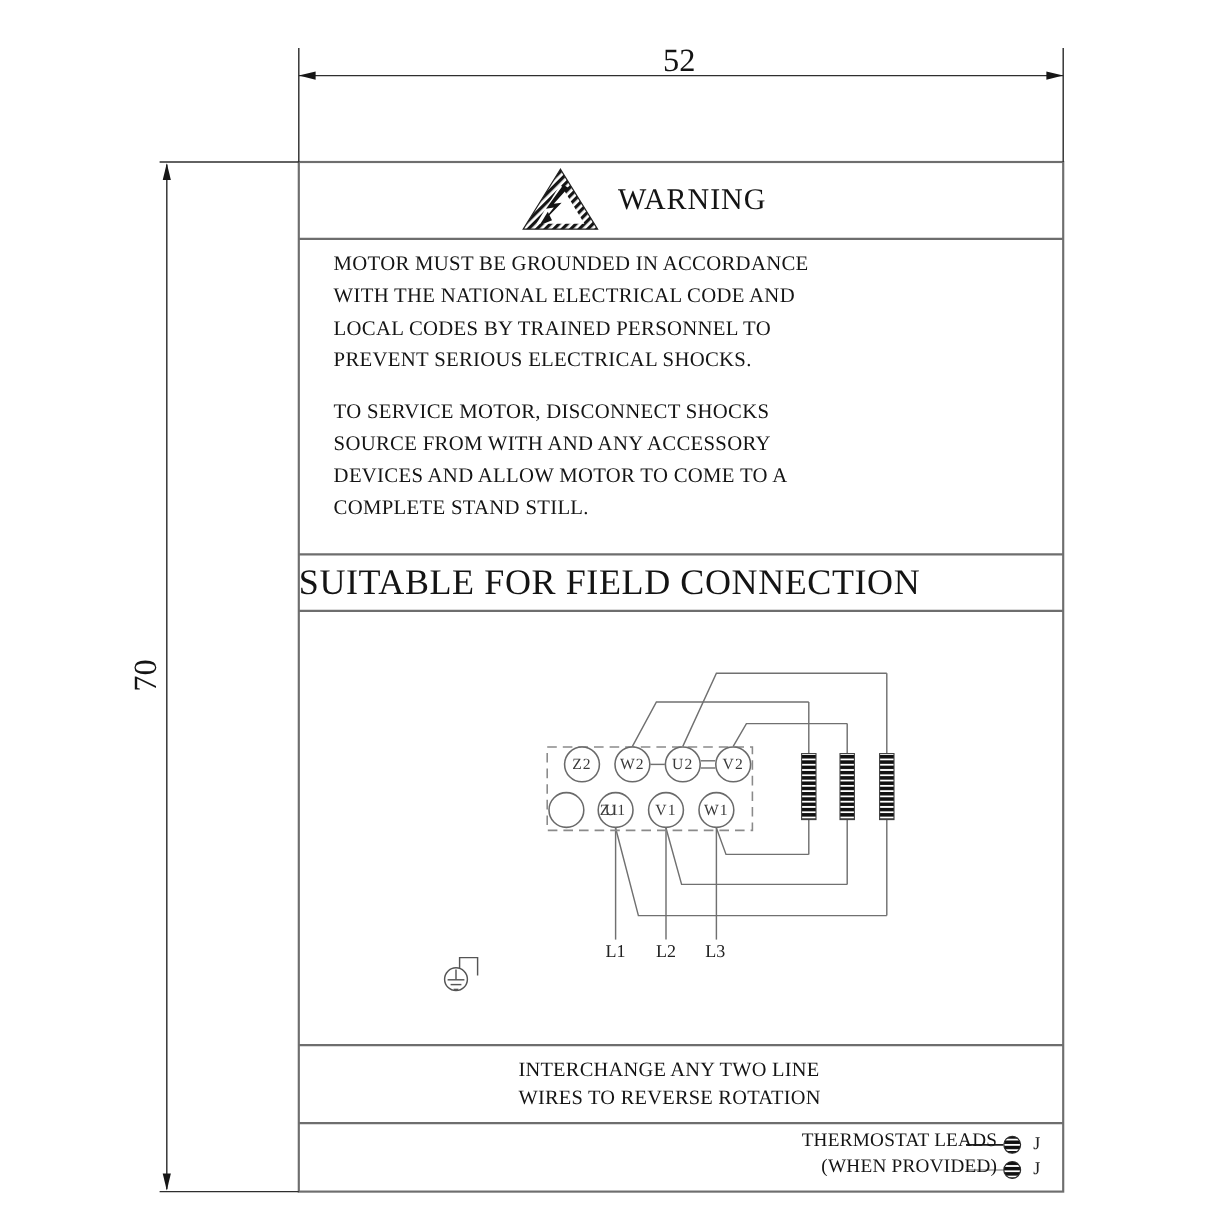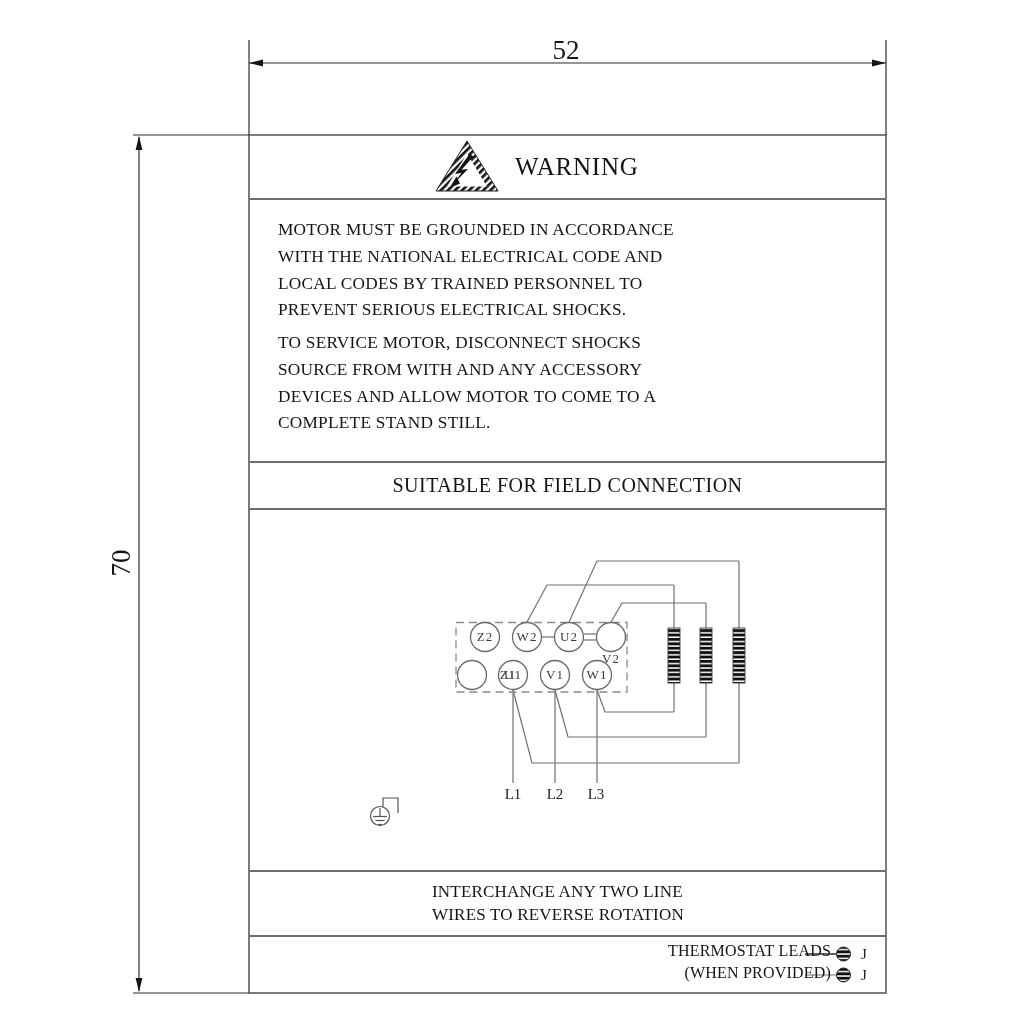--- a/index.html
+++ b/index.html
@@ -5,21 +5,21 @@
   html,body{margin:0;padding:0;background:#fff;}
   .canvas{
     position:relative;width:1012px;height:1024px;background:#ffffff;overflow:hidden;
     font-family:Liberation Serif, serif;color:#141414;
   }
   .abs{position:absolute;}
   .txt{position:absolute;white-space:pre;color:#141414;}
   .body-text{font-size:17.3px;line-height:26.8px;letter-spacing:0.25px;}
   .dim-label{font-size:27px;text-align:center;}
   .warning-title{font-size:25px;letter-spacing:0.8px;line-height:30px;}
-  .suitable{font-size:20px;letter-spacing:0.5px;text-align:center;line-height:47px;}
+  .suitable{font-size:30px;letter-spacing:0.5px;line-height:47px;}
   .note-text{font-size:17px;line-height:23px;letter-spacing:0.2px;}
   .thermo-text{font-size:16px;line-height:22px;letter-spacing:0.2px;text-align:right;}
   .term-label{position:absolute;font-size:13px;letter-spacing:1px;color:#3a3a3a;
     transform:translate(-50%,-50%);white-space:nowrap;}
   .lline-label{position:absolute;font-size:15px;color:#222;transform:translate(-50%,-50%);}
   .j-label{position:absolute;font-size:15px;color:#222;transform:translate(0,-50%);}
   svg{position:absolute;left:0;top:0;}
 </style>
 </head>
 <body>
@@ -129,39 +129,39 @@
       <line x1="805" y1="975" x2="836" y2="975" stroke="#9a9a9a" stroke-width="1.4"></line>
       <circle cx="843.5" cy="975" r="7" fill="url(#lam)" stroke="#2a2a2a" stroke-width="1"></circle>
     </g>
   </svg>
 
   <div class="txt dim-label" style="left:536px;top:36px;width:60px;height:28px;line-height:28px;">52</div>
   <div class="txt dim-label" style="left:91px;top:548px;width:60px;height:30px;line-height:30px;transform:rotate(-90deg);">70</div>
 
   <div class="txt warning-title" style="left:515px;top:152px;">WARNING</div>
 
-  <div class="abs body-text" style="left:278px;top:207px;margin-top:10px;">
+  <div class="abs body-text" style="left:278px;top:207px;">
     <div>MOTOR MUST BE GROUNDED IN ACCORDANCE</div>
     <div>WITH THE NATIONAL ELECTRICAL CODE AND</div>
     <div>LOCAL CODES BY TRAINED PERSONNEL TO</div>
     <div>PREVENT SERIOUS ELECTRICAL SHOCKS.</div>
   </div>
   <div class="abs body-text" style="left:278px;top:330px;">
     <div>TO SERVICE MOTOR, DISCONNECT SHOCKS</div>
     <div>SOURCE FROM WITH AND ANY ACCESSORY</div>
     <div>DEVICES AND ALLOW MOTOR TO COME TO A</div>
     <div>COMPLETE STAND STILL.</div>
   </div>
 
   <div class="txt suitable" style="left:249px;top:462px;width:637px;">SUITABLE FOR FIELD CONNECTION</div>
 
   <div class="term-label" style="left:485px;top:637px;">Z2</div>
   <div class="term-label" style="left:527px;top:637px;">W2</div>
   <div class="term-label" style="left:569px;top:637px;">U2</div>
-  <div class="term-label" style="left:611px;top:659px;">V2</div>
+  <div class="term-label" style="left:611px;top:637px;">V2</div>
   <div class="term-label" style="left:472px;top:675px;margin-left:36px;">Z1</div>
   <div class="term-label" style="left:513px;top:675px;">U1</div>
   <div class="term-label" style="left:555px;top:675px;">V1</div>
   <div class="term-label" style="left:597px;top:675px;">W1</div>
 
   <div class="lline-label" style="left:513px;top:794px;">L1</div>
   <div class="lline-label" style="left:555px;top:794px;">L2</div>
   <div class="lline-label" style="left:596px;top:794px;">L3</div>
 
   <div class="abs note-text" style="left:432px;top:880px;">

